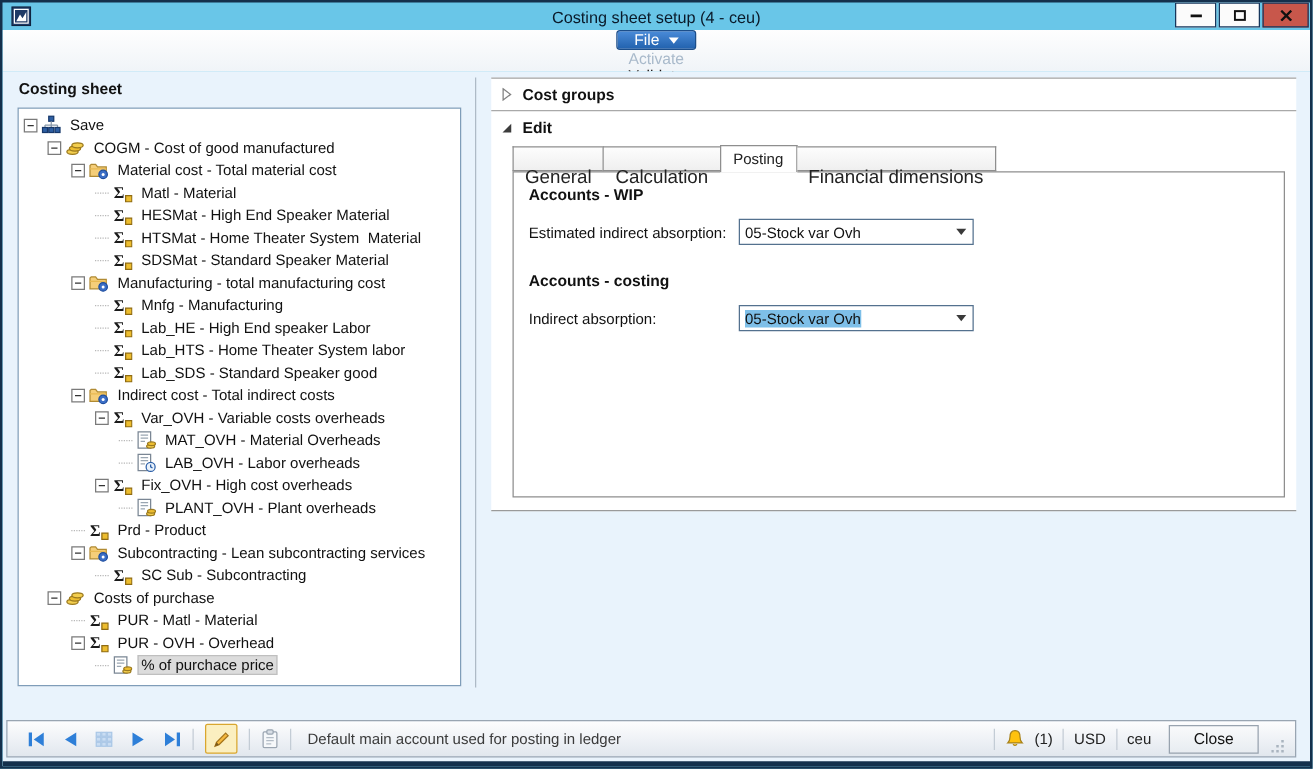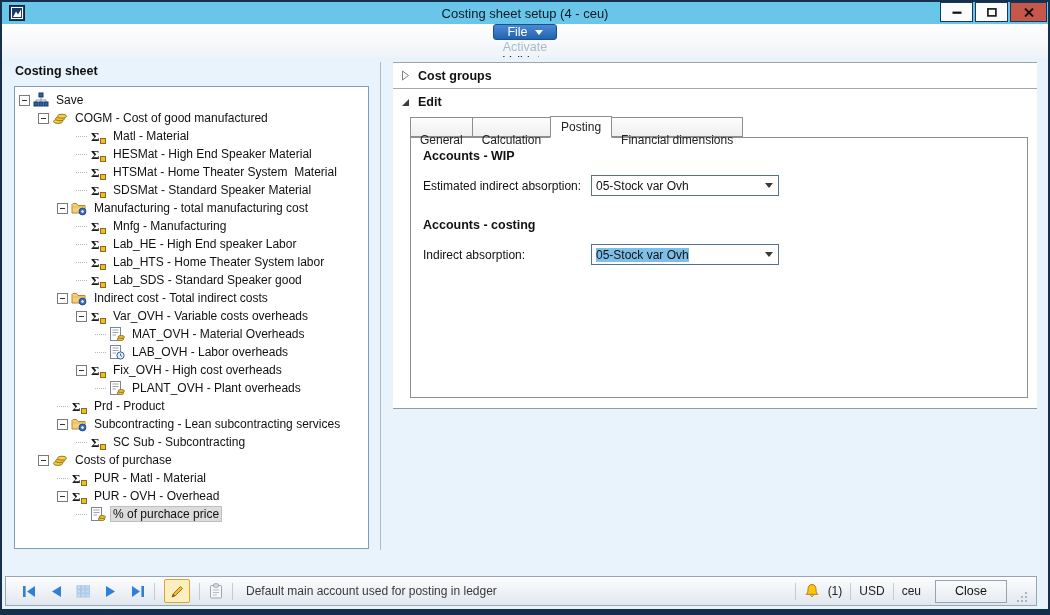--- a/index.html
+++ b/index.html
@@ -45,21 +45,21 @@
   .tree-row.selected .tree-label { background:#DCDCDC; border:1px solid #BFBFBF; padding:0 2px; }
   .splitter { position:absolute; left:378px; top:5px; height:488px; width:1px; background:#AEBAC6; }
 
   
   .right-panel { position:absolute; left:391px; top:5px; width:644px; height:347px;
                  background:#fff; border-top:1px solid #A3A3A3; border-bottom:1px solid #9A9A9A; }
   .section-row { height:26px; display:flex; align-items:center; padding-left:8px; gap:8px; }
   .section-row.with-line { border-bottom:1px solid #A9A9A9; }
   .section-title { font-size:12.5px; font-weight:bold; color:#111; }
   .tabs { display:flex; align-items:flex-end; margin-left:17px; height:22px; position:relative; z-index:2; }
-  .tab { padding:15px 9px 3px; font-size:12px; color:#222; border:1px solid #8E8E8E; border-right:none;
+  .tab { padding:15px 9px 3px; font-size:15px; color:#222; border:1px solid #8E8E8E; border-right:none;
          background:linear-gradient(#FDFDFD,#EFEFEF); height:19px; }
   .tab:last-child { border-right:1px solid #8E8E8E; }
   .tab.active { background:#fff; height:22px; border-right:1px solid #8E8E8E; border-bottom:1px solid #fff;
                 margin-bottom:-1px; padding:3px 10px 4px; font-size:12px; }
   .tab.active + .tab { border-left:none; }
   .tab-body { margin:0 9px 0 17px; height:261px; border:1px solid #8E8E8E; background:#fff;
               padding:9px 12px; position:relative; z-index:1; }
   .group-heading { font-size:12.5px; font-weight:bold; color:#111; margin:2px 0 12px; }
   .field-row { display:flex; align-items:center; margin-bottom:22px; }
   .field-label { width:168px; font-size:12px; color:#111; }
@@ -171,20 +171,33 @@
               <g stroke="#9C7A1E">
                 <ellipse cx="6" cy="11.4" rx="4.5" ry="2" fill="#F3CE4E"></ellipse>
                 <ellipse cx="8" cy="8.8" rx="4.5" ry="2" fill="#EDBD2F"></ellipse>
                 <ellipse cx="10" cy="6.2" rx="4.5" ry="2" fill="#F3CE4E"></ellipse>
               </g>
             </svg>
           </span>
           <span class="tree-label">COGM - Cost of good manufactured</span>
         </div>
         <div class="tree-row">
+          <span style="width: 42px; flex: 0 0 42px;"></span>
+          <span class="expander"></span>
+          <span class="ticon">
+            <svg width="16" height="16">
+              <path d="M1 4.5 L1 13 L14 13 L14 5.5 L7 5.5 L5.5 3.5 L2 3.5 Z" fill="#F5CE79" stroke="#B08A33"></path>
+              <path d="M1 7 L14 7" stroke="#E8B952"></path>
+              <circle cx="11.5" cy="11.5" r="3.4" fill="#3B6EC6" stroke="#1D4C9C"></circle>
+              <circle cx="11.5" cy="11.5" r="1.2" fill="#fff"></circle>
+            </svg>
+          </span>
+          <span class="tree-label">Material cost - Total material cost</span>
+        </div>
+        <div class="tree-row">
           <span style="width: 61px; flex: 0 0 61px;"></span>
           <span class="exp-stub"></span>
           <span class="ticon">
             <svg width="16" height="16">
               <text x="1" y="12.5" font-size="13" font-weight="bold" fill="#1A1A1A" font-family="Liberation Serif, serif">Σ</text>
               <rect x="10.5" y="10.5" width="5" height="5" fill="#EDBD2F" stroke="#8F6B12"></rect>
             </svg>
           </span>
           <span class="tree-label">Matl - Material</span>
         </div>

